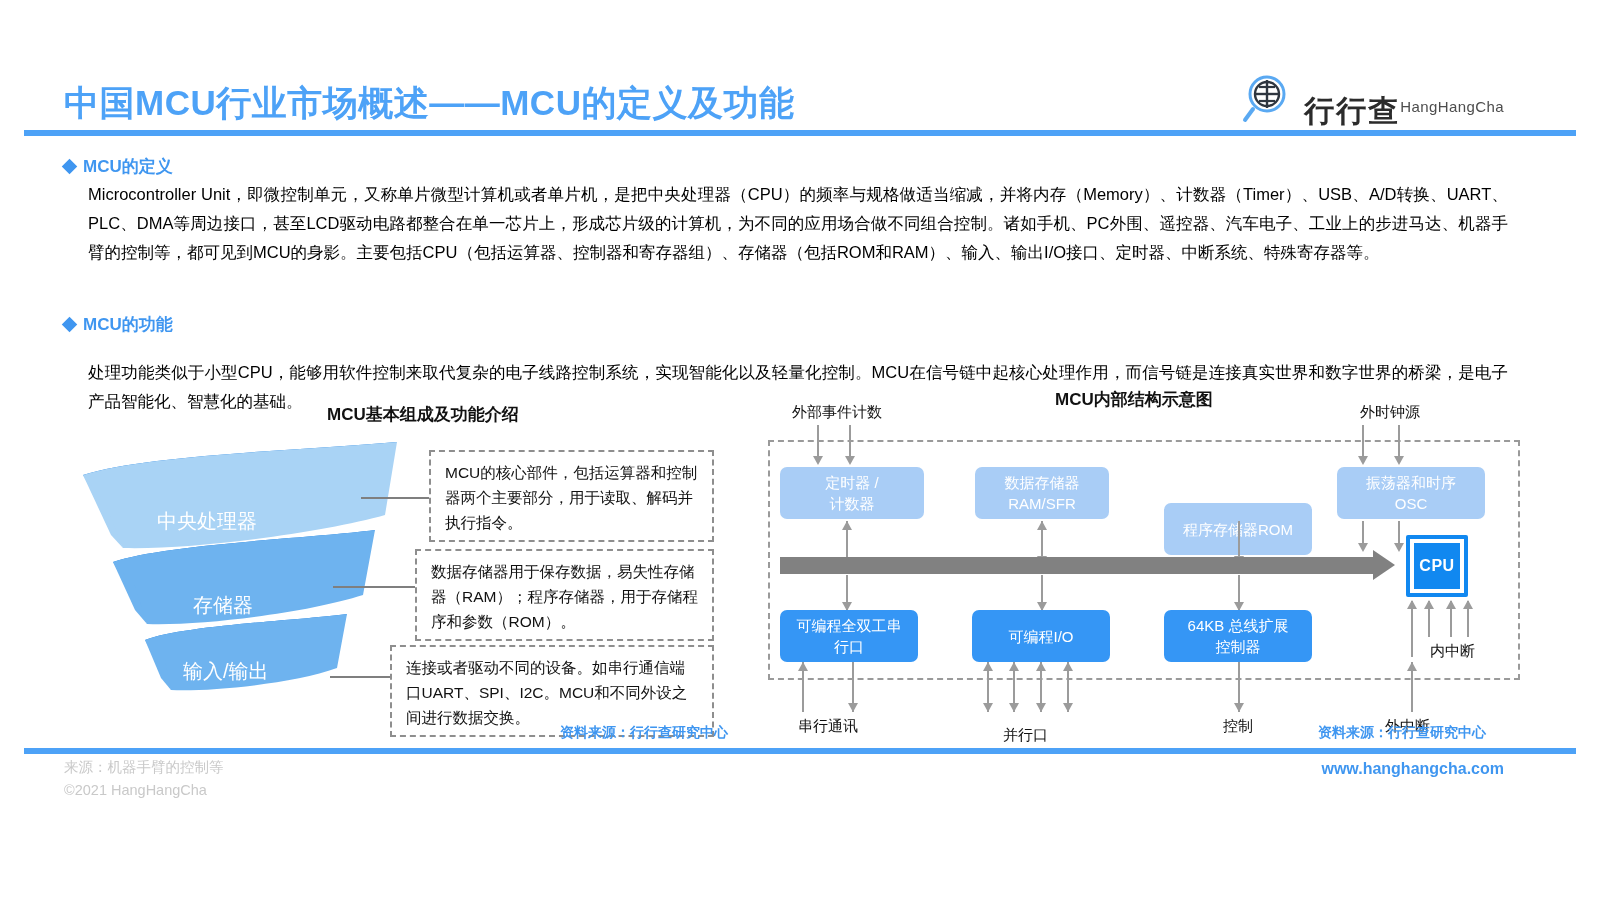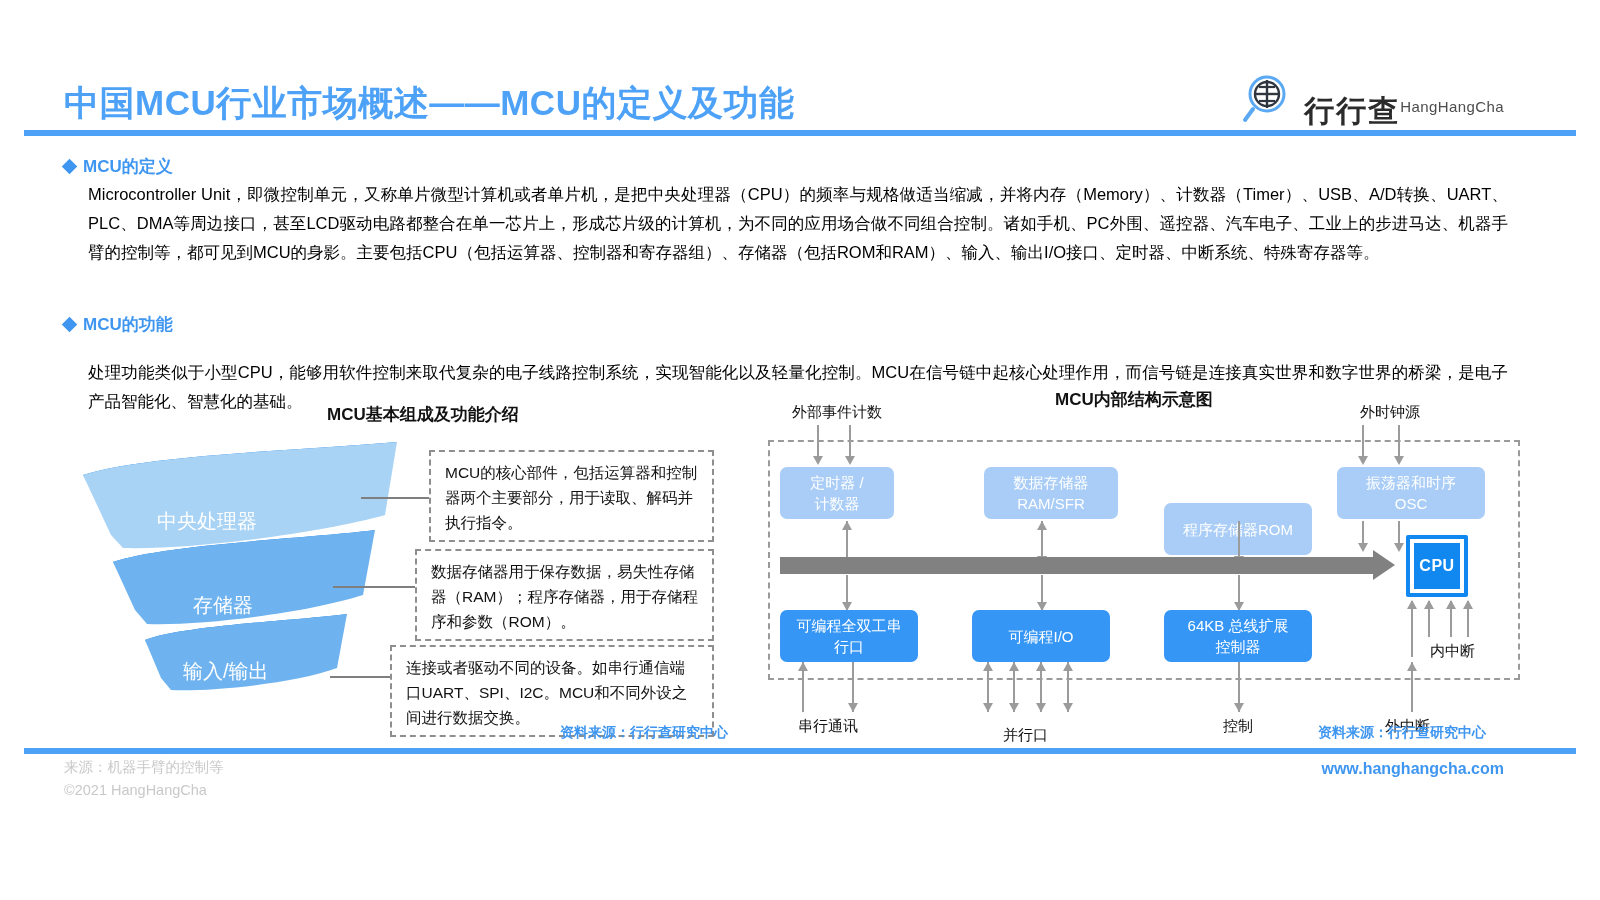--- a/index.html
+++ b/index.html
@@ -160,25 +160,25 @@
     <div class="vline" style="left:57px; top:30px; height:33px;"></div>
     <div class="ahead-d" style="left:53px; top:61px;"></div>
     <div class="vline" style="left:89px; top:30px; height:33px;"></div>
     <div class="ahead-d" style="left:85px; top:61px;"></div>
 
     <div class="vline" style="left:602px; top:30px; height:33px;"></div>
     <div class="ahead-d" style="left:598px; top:61px;"></div>
     <div class="vline" style="left:638px; top:30px; height:33px;"></div>
     <div class="ahead-d" style="left:634px; top:61px;"></div>
 
-    <div class="blk light" style="left:20px; top:72px; width:114px; height:52px;">
+    <div class="blk light" style="left:20px; top:72px; width:144px; height:52px;">
       <span style="white-space:pre-line">定时器 /
 计数器</span>
     </div>
-    <div class="blk light" style="left:224px; top:72px; width:134px; height:52px;">
+    <div class="blk light" style="left:215px; top:72px; width:134px; height:52px;">
       <span style="white-space:pre-line">数据存储器
 RAM/SFR</span>
     </div>
     <div class="blk light" style="left:404px; top:72px; width:148px; height:52px;margin-top:36px;">
       <span style="white-space:pre-line">程序存储器ROM</span>
     </div>
     <div class="blk light" style="left:577px; top:72px; width:148px; height:52px;">
       <span style="white-space:pre-line">振荡器和时序
 OSC</span>
     </div>

